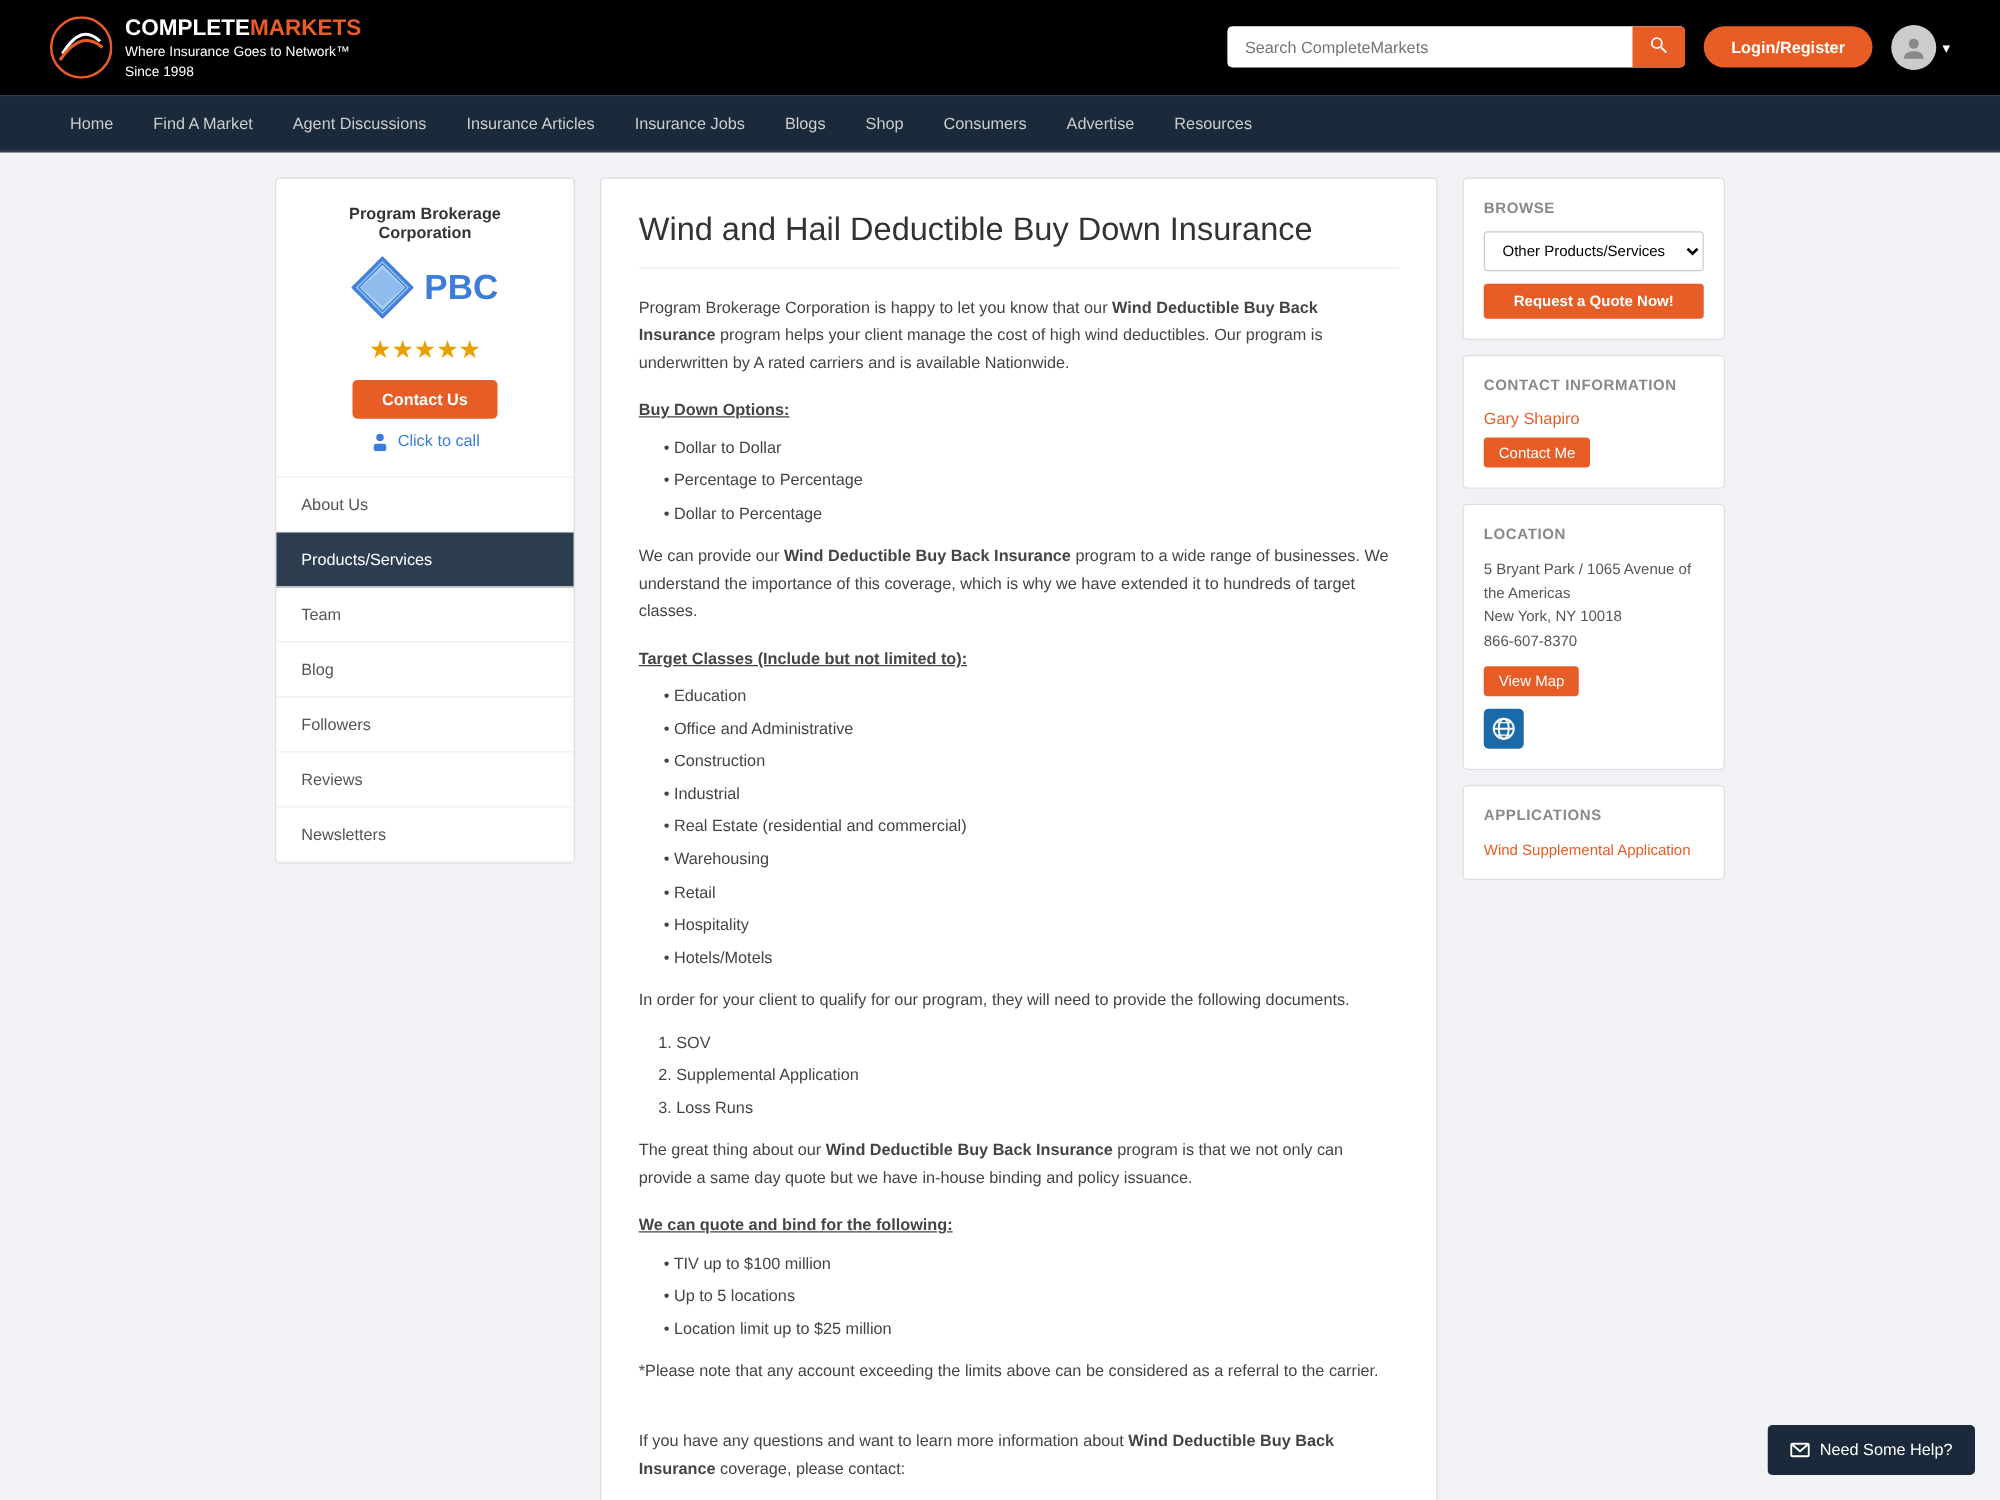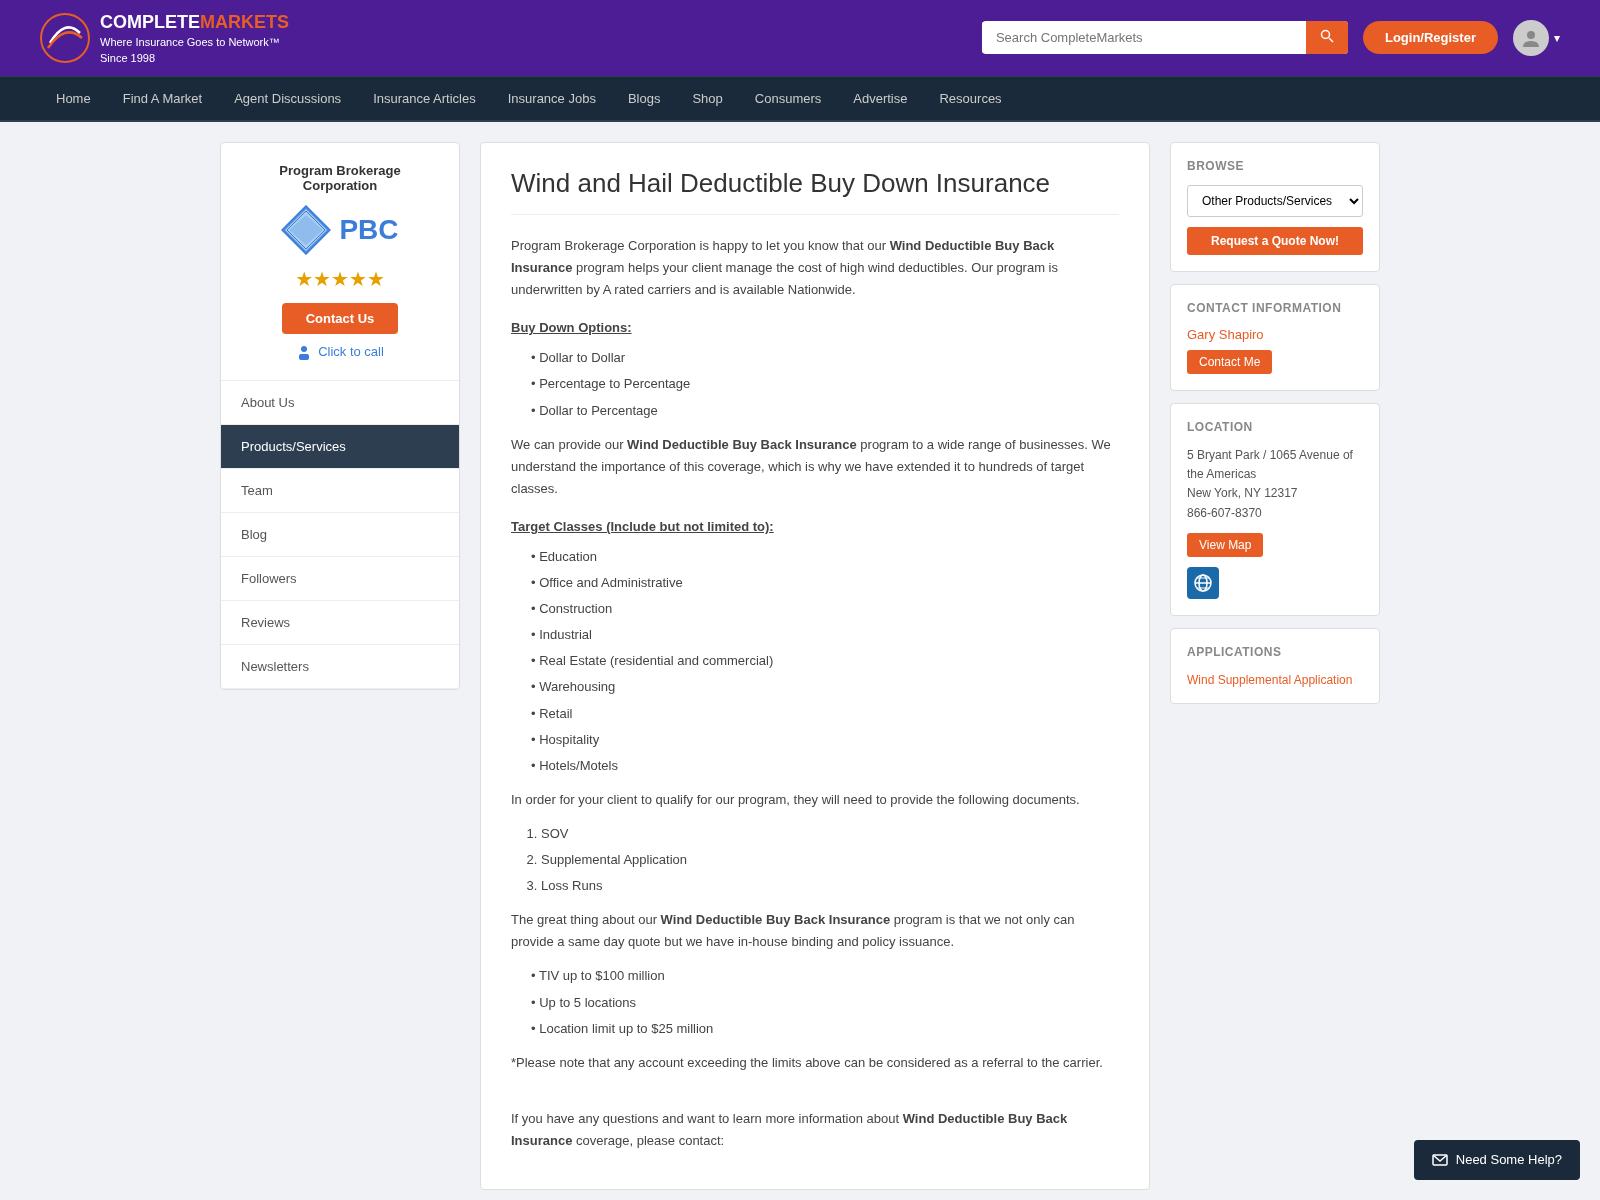--- a/index.html
+++ b/index.html
@@ -1,19 +1,19 @@
 <!DOCTYPE html>
 <html><head>
   <meta charset="utf-8">
   <style>
     * { box-sizing: border-box; margin: 0; padding: 0; }
     body { font-family: Arial, sans-serif; font-size: 14px; color: #333; background: #f0f2f5; }
 
     
-    .header { background: #4c1d95; padding: 10px 40px; display: flex; align-items: center; justify-content: space-between; }
+    .header { background: #000000; padding: 10px 40px; display: flex; align-items: center; justify-content: space-between; }
     .logo-area { display: flex; align-items: center; gap: 10px; }
     .logo-icon { width: 50px; height: 50px; }
     .logo-text { color: white; font-size: 11px; line-height: 1.4; }
     .logo-brand { font-size: 18px; font-weight: bold; }
     .logo-brand span { color: #e85d26; }
     .logo-brand span.white { color: white; }
     .header-right { display: flex; align-items: center; gap: 15px; }
     .search-bar { display: flex; align-items: center; background: white; border-radius: 4px; overflow: hidden; }
     .search-bar input { border: none; outline: none; padding: 8px 14px; font-size: 13px; width: 324px; }
     .search-btn { background: #e85d26; border: none; padding: 8px 14px; cursor: pointer; color: white; }
@@ -202,20 +202,21 @@
       <ol>
         <li>SOV</li>
         <li>Supplemental Application</li>
         <li>Loss Runs</li>
       </ol>
 
       <p>
         <span>The great thing about our </span><span class="bold">Wind Deductible Buy Back Insurance</span><span> program is that we not only can provide a same day quote but we have in-house binding and policy issuance.</span>
       </p>
 
+      <span class="section-heading">We can quote and bind for the following:</span>
       <ul>
         <li>TIV up to $100 million</li>
         <li>Up to 5 locations</li>
         <li>Location limit up to $25 million</li>
       </ul>
 
       <p>*Please note that any account exceeding the limits above can be considered as a referral to the carrier.</p>
       <br>
       <p>
         <span>If you have any questions and want to learn more information about </span><span class="bold">Wind Deductible Buy Back Insurance</span><span> coverage, please contact:</span>
@@ -238,21 +239,21 @@
     <div class="right-card">
       <div class="right-card-title">CONTACT INFORMATION</div>
       <div class="contact-name">Gary Shapiro</div>
       <button class="contact-me-btn">Contact Me</button>
     </div>
 
     <div class="right-card">
       <div class="right-card-title">LOCATION</div>
       <div class="location-address">
         <span>5 Bryant Park / 1065 Avenue of the Americas</span><br>
-        <span>New York, NY 12317</span><br>
+        <span>New York, NY 10018</span><br>
         <span>866-607-8370</span>
       </div>
       <button class="view-map-btn">View Map</button>
       <div class="globe-icon">
         <svg width="20" height="20" viewBox="0 0 20 20" fill="white">
           <circle cx="10" cy="10" r="8" fill="none" stroke="white" stroke-width="1.5"></circle>
           <ellipse cx="10" cy="10" rx="4" ry="8" fill="none" stroke="white" stroke-width="1.5"></ellipse>
           <line x1="2" y1="10" x2="18" y2="10" stroke="white" stroke-width="1.5"></line>
           <line x1="4" y1="5" x2="16" y2="5" stroke="white" stroke-width="1"></line>
           <line x1="4" y1="15" x2="16" y2="15" stroke="white" stroke-width="1"></line>

